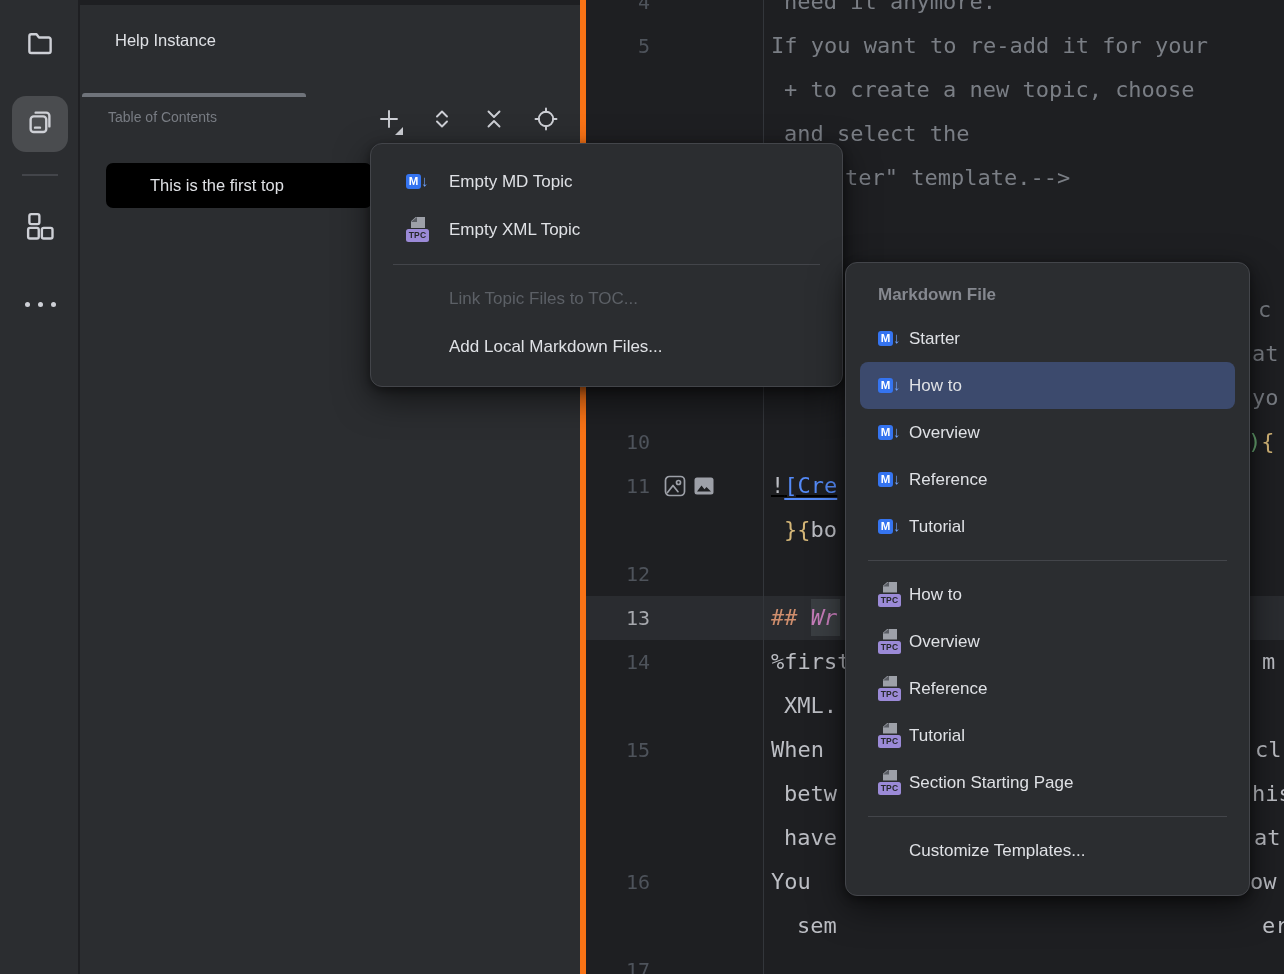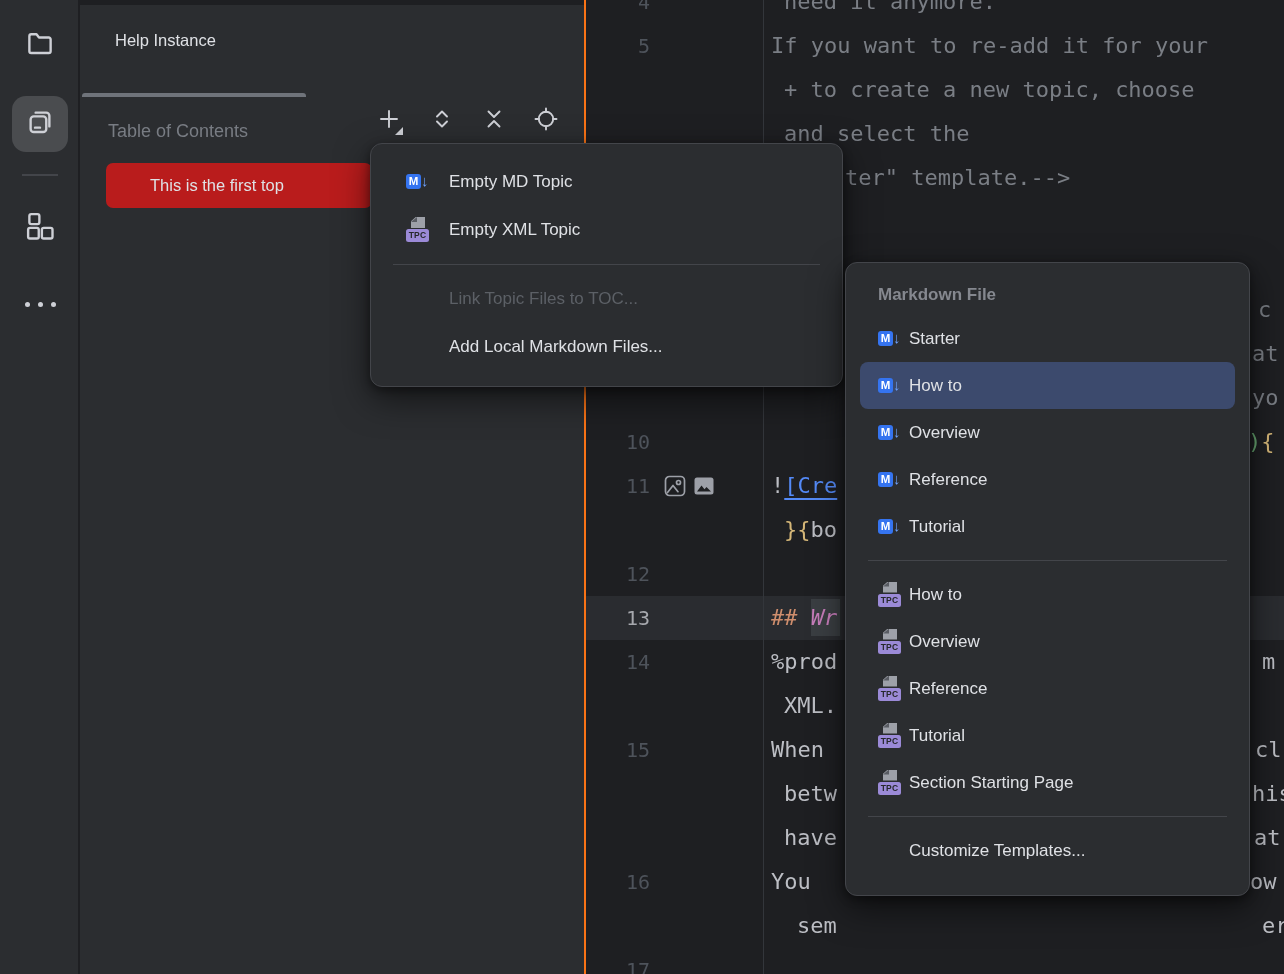--- a/index.html
+++ b/index.html
@@ -9,32 +9,32 @@
   
   .stripe { position:absolute; left:0; top:0; width:80px; height:974px; background:#2B2D30; border-right:2px solid #1E1F22; z-index:5; }
   .stripe-btn { position:absolute; left:12px; width:56px; height:56px; display:flex; align-items:center; justify-content:center; border-radius:14px; cursor:pointer; }
   .stripe-btn.selected { background:#4A4C4F; }
   .stripe-btn svg { stroke:#CED0D6; fill:none; stroke-width:1.9; stroke-linecap:round; stroke-linejoin:round; }
   .stripe-divider { position:absolute; left:22px; top:174px; width:36px; height:2px; background:#43454A; }
   .stripe-dots { position:absolute; left:12px; top:282px; width:56px; height:44px; display:flex; align-items:center; justify-content:center; gap:8px; cursor:pointer; }
   .stripe-dots i { width:5px; height:5px; border-radius:50%; background:#CED0D6; }
 
   
-  .panel { position:absolute; left:80px; top:0; width:506px; height:974px; background:#2B2D30; border-right:2px solid #f97316; z-index:4; }
+  .panel { position:absolute; left:80px; top:0; width:506px; height:974px; background:#2B2D30; border-right:6px solid #f97316; z-index:4; }
   .panel-top-edge { position:absolute; left:0; top:0; width:100%; height:5px; background:#1E1F22; }
   .tabbar { position:absolute; left:0; top:5px; width:100%; height:92px; }
   .tab-title { position:absolute; left:35px; top:26px; font-size:16.5px; color:#DFE1E5; }
   .tab-underline { position:absolute; left:2px; bottom:0; width:224px; height:4px; background:#6F737A; border-radius:3px 3px 0 0; }
   .toc-toolbar { position:absolute; left:0; top:97px; width:100%; height:48px; }
-  .toc-title { position:absolute; left:28px; top:24px; font-size:18px; color:#787C83; }
+  .toc-title { position:absolute; left:28px; top:12px; font-size:14px; color:#787C83; }
   .tb-btn { position:absolute; top:6px; width:36px; height:36px; display:flex; align-items:center; justify-content:center; border-radius:6px; cursor:pointer; }
   .tb-btn svg { stroke:#CED0D6; fill:none; stroke-width:1.9; stroke-linecap:round; stroke-linejoin:round; }
   .tb-add { left:291px; } .tb-expand { left:344px; } .tb-collapse { left:396px; } .tb-locate { left:448px; }
   .add-corner { position:absolute; right:4px; bottom:4px; width:0; height:0; border-left:8px solid transparent; border-bottom:8px solid #CED0D6; }
-  .tree-item { position:absolute; left:26px; top:163px; width:266px; height:45px; background:#b91c1c; border-radius:7px; color:#DFE1E5; font-size:16.5px; line-height:45px; padding-left:44px; white-space:nowrap; overflow:hidden; cursor:pointer; }
+  .tree-item { position:absolute; left:26px; top:163px; width:266px; height:45px; background:#000000; border-radius:7px; color:#DFE1E5; font-size:16.5px; line-height:45px; padding-left:44px; white-space:nowrap; overflow:hidden; cursor:pointer; }
 
   
   .editor { position:absolute; left:586px; top:0; width:698px; height:974px; background:#1E1F22; font-family:"DejaVu Sans Mono", monospace; }
   .cur-line-bg { position:absolute; left:0; width:698px; height:44px; background:#2A2C30; z-index:1; }
   .gutter-sep { position:absolute; left:177px; top:0; width:1px; height:974px; background:#33363B; z-index:2; }
   .rows { position:absolute; left:0; top:0; width:100%; height:100%; z-index:3; }
   .erow { position:absolute; left:0; width:698px; height:44px; }
   .lnum { position:absolute; left:0; top:0; width:64px; text-align:right; font-size:20px; line-height:44px; color:#4E535B; }
   .erow.current .lnum { color:#A6A8AD; }
   .run { position:absolute; top:0; line-height:44px; font-size:22px; white-space:pre; }
@@ -201,35 +201,35 @@
           <span class="lnum">11</span>
           <span class="g-icon" style="left: 77px;"><svg width="24" height="24" viewBox="0 0 24 24">
               <rect x="2.5" y="2.5" width="19" height="19" rx="4"></rect>
               <circle cx="15.5" cy="8.5" r="2"></circle>
               <path d="M4.5 18.5l5.5-7 5 6.2"></path>
             </svg></span>
           <span class="g-icon" style="left: 106px;"><svg width="24" height="24" viewBox="0 0 24 24">
               <rect x="2.5" y="3.5" width="19" height="17" rx="2.5" fill="#9DA0A8" stroke="none"></rect>
               <path d="M5 17.5l4.5-6 3 3.8 2-2.4 4.5 4.6z" fill="#1E1F22" stroke="none"></path>
             </svg></span>
-          <span class="run" style="left: 185px;"><span class="c-plain">!</span><span class="c-link">[Cre</span></span>
+          <span class="run" style="left: 185px; text-decoration: underline;"><span class="c-plain">!</span><span class="c-link">[Cre</span></span>
         </div>
         <div class="erow" style="top: 508px;">
           <span class="run" style="left: 198px;"><span class="c-brace">}{</span><span class="c-plain">bo</span></span>
         </div>
         <div class="erow" style="top: 552px;">
           <span class="lnum">12</span>
         </div>
         <div class="erow current" style="top: 596px;">
           <span class="lnum">13</span>
           <span class="run" style="left: 185px;"><span class="c-md-header">## </span><span class="c-md-title">Wr</span></span>
         </div>
         <div class="erow" style="top: 640px;">
           <span class="lnum">14</span>
-          <span class="run" style="left: 185px;"><span class="c-plain">%prod</span></span>
+          <span class="run" style="left: 185px;"><span class="c-plain">%first</span></span>
           <span class="run" style="left: 676px;"><span class="c-plain">m</span></span>
         </div>
         <div class="erow" style="top: 684px;">
           <span class="run" style="left: 198px; text-align: center;"><span class="c-plain">XML.</span></span>
         </div>
         <div class="erow" style="top: 728px;">
           <span class="lnum">15</span>
           <span class="run" style="left: 185px;"><span class="c-plain">When</span></span>
           <span class="run" style="left: 669px;"><span class="c-plain">cl</span></span>
         </div>

